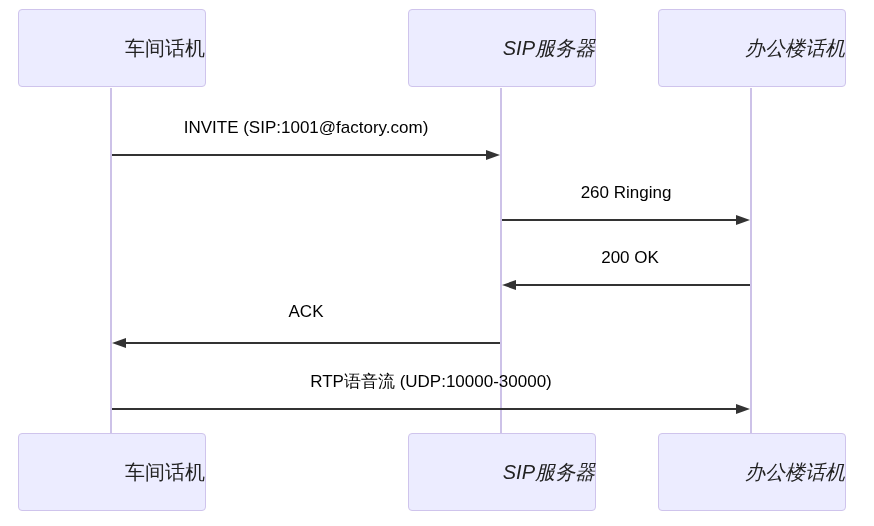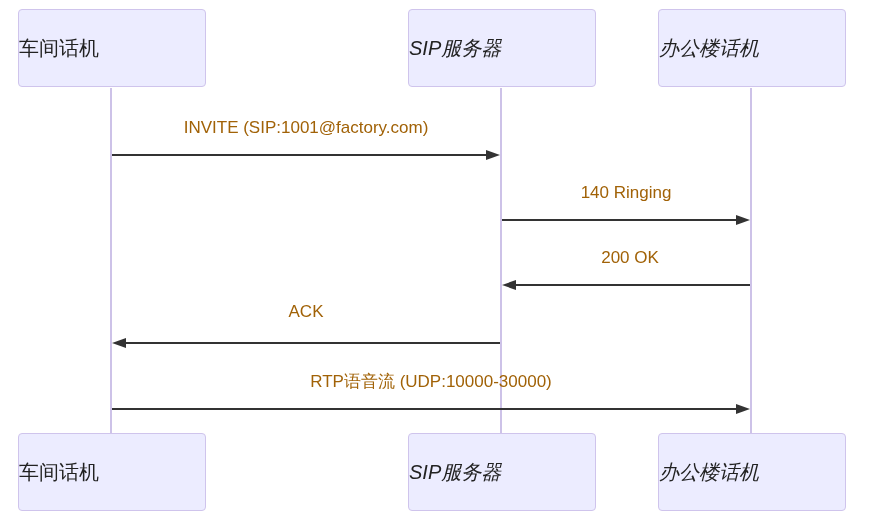--- a/index.html
+++ b/index.html
@@ -30,39 +30,39 @@
   
   .actor {
     position: absolute;
     width: 188px;
     height: 78px;
     background: #ececff;
     border: 1px solid #cfc4ec;
     border-radius: 4px;
     display: flex;
     align-items: center;
-    justify-content: flex-start;
+    justify-content: flex-end;
     font-size: 20px;
     color: #222222;
     box-sizing: border-box;
   }
   .actor.row-top { top: 9px; }
   .actor.row-bottom { top: 433px; }
   .actor.c1 { left: 18px; }
   .actor.c2 { left: 408px; font-style: italic; }
   .actor.c3 { left: 658px; font-style: italic; }
 
   
   .msg-label {
     position: absolute;
     transform: translateX(-50%);
     white-space: nowrap;
     font-size: 17px;
     line-height: 20px;
-    color: #a16207;
+    color: #000000;
     text-align: center;
   }
   .msg-line {
     position: absolute;
     height: 2px;
     background: #333333;
   }
   .arrowhead {
     position: absolute;
     width: 0;
@@ -99,21 +99,21 @@
     <span>SIP服务器</span>
   </div>
   <div class="actor row-bottom c3">
     <span>办公楼话机</span>
   </div>
 
   <div class="msg-label" style="left:306px; top:118px;">INVITE (SIP:1001@factory.com)</div>
   <div class="msg-line" style="left:112px; top:154px; width:378px;"></div>
   <div class="arrowhead right" style="left:486px; top:150px;"></div>
 
-  <div class="msg-label" style="left:626px; top:183px;">140 Ringing</div>
+  <div class="msg-label" style="left:626px; top:183px;">260 Ringing</div>
   <div class="msg-line" style="left:502px; top:219px; width:238px;"></div>
   <div class="arrowhead right" style="left:736px; top:215px;"></div>
 
   <div class="msg-label" style="left:630px; top:248px;">200 OK</div>
   <div class="msg-line" style="left:512px; top:284px; width:238px;"></div>
   <div class="arrowhead left" style="left:502px; top:280px;"></div>
 
   <div class="msg-label" style="left:306px; top:302px;">ACK</div>
   <div class="msg-line" style="left:122px; top:342px; width:378px;"></div>
   <div class="arrowhead left" style="left:112px; top:338px;"></div>

